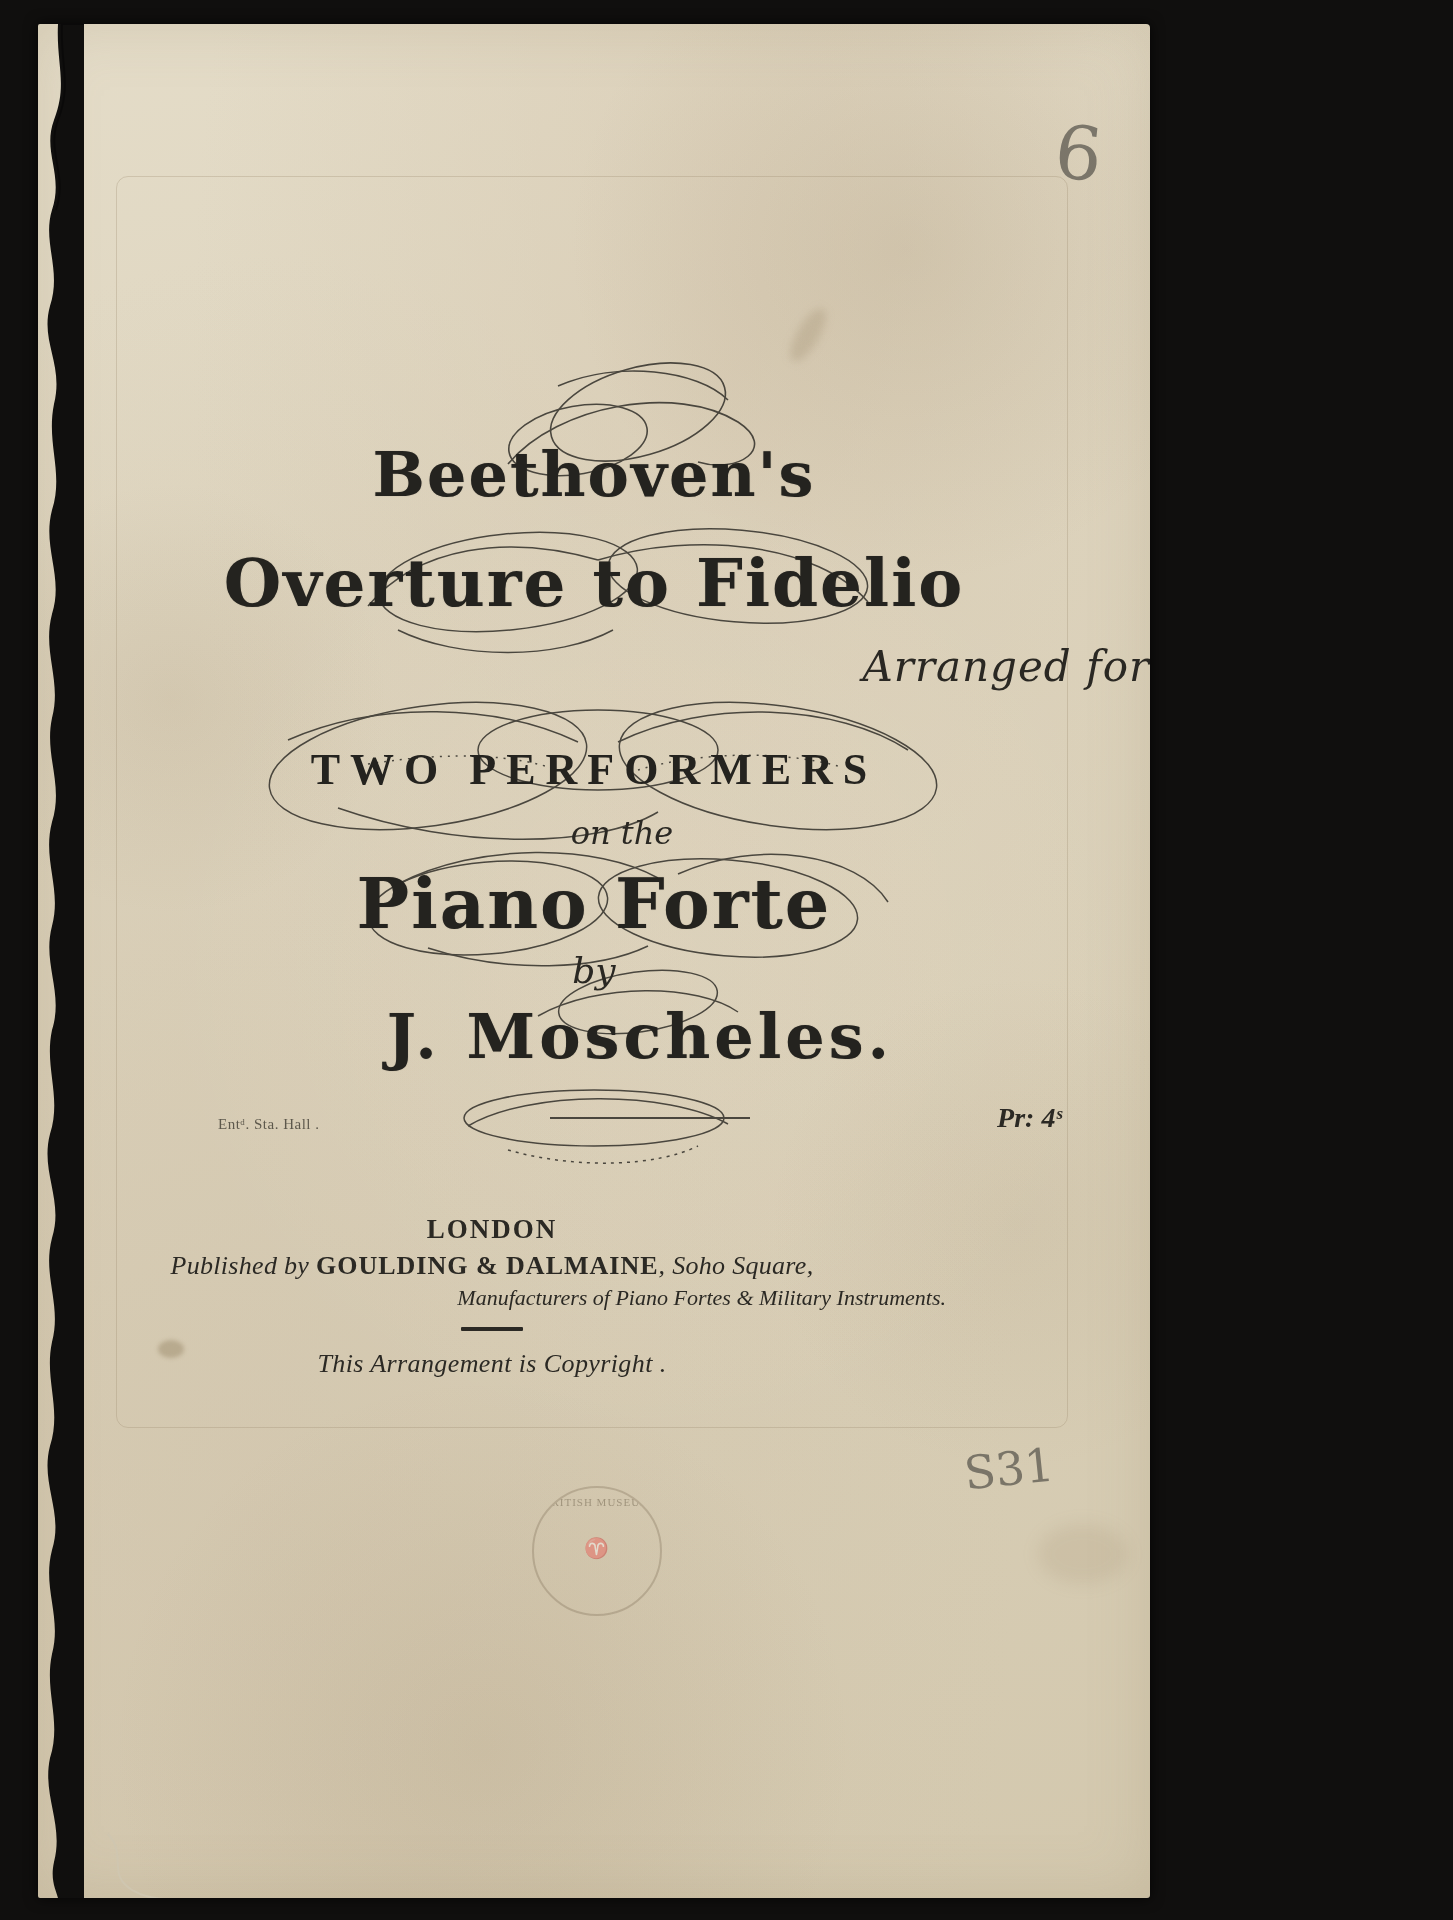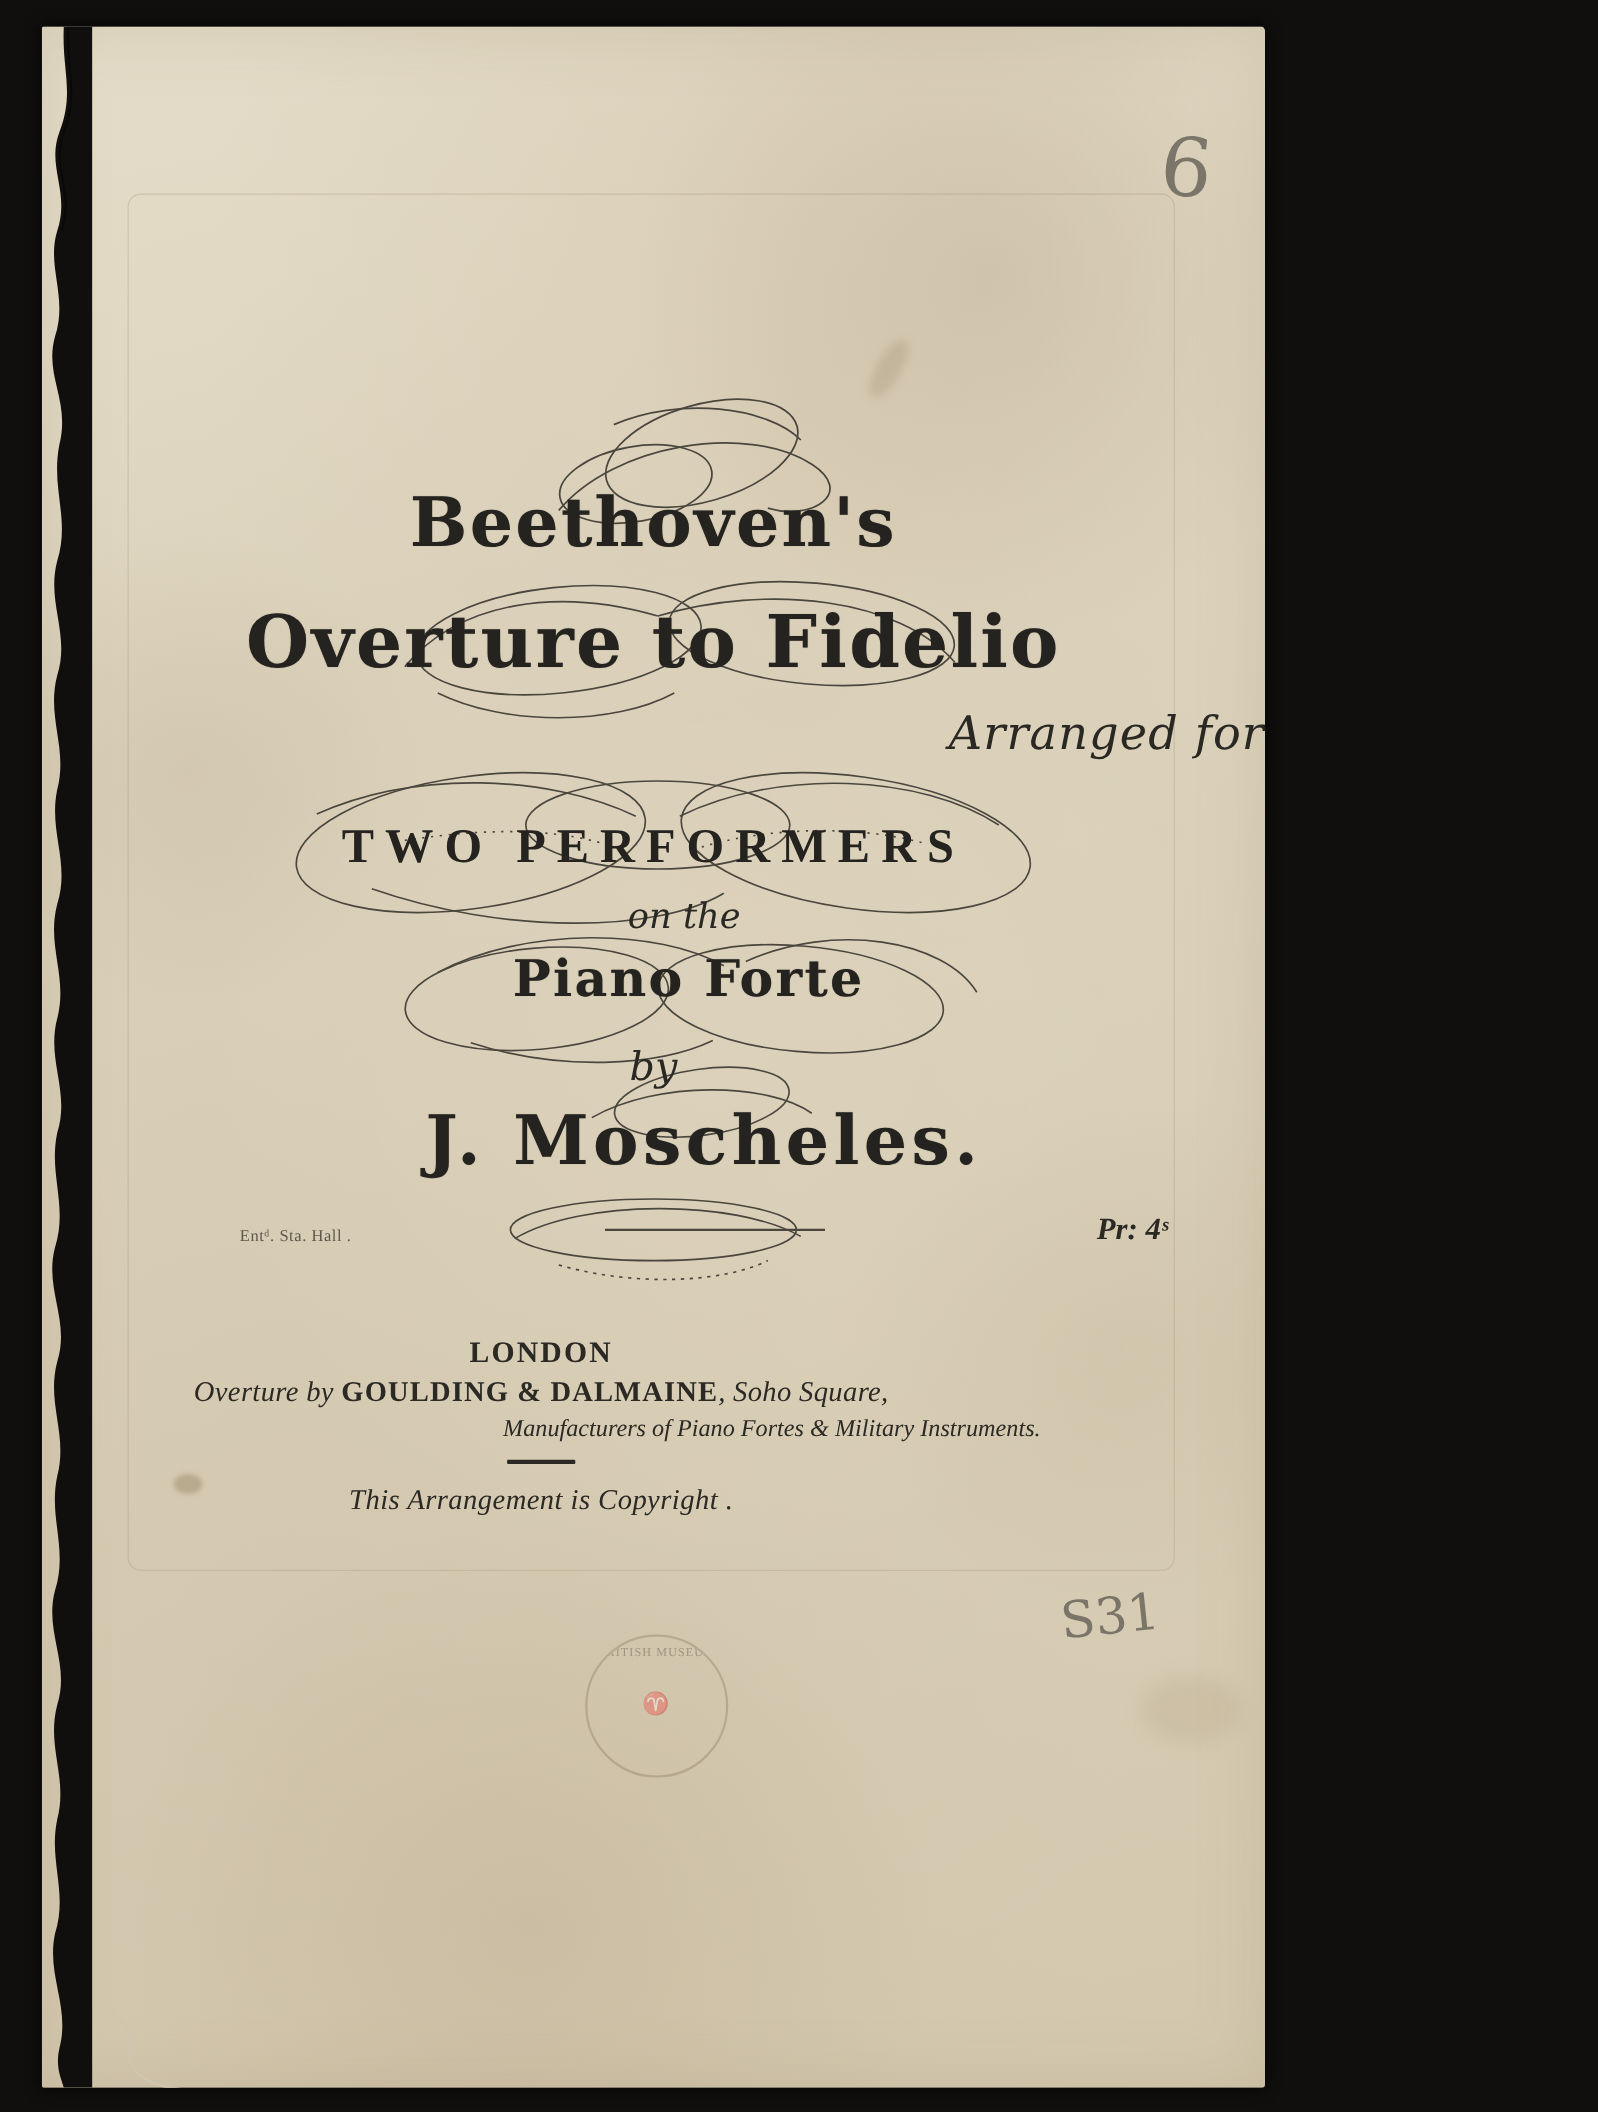--- a/index.html
+++ b/index.html
@@ -110,21 +110,21 @@
     font-weight: 700;
     letter-spacing: 10px;
     color: #24231f;
   }
 
   #l-beethovens { top: 414px; font-size: 62px; }
   #l-overture  { top: 520px; font-size: 66px; }
   #l-arranged  { top: 618px; font-size: 42px; letter-spacing: 1px; text-align: right; }
   #l-two       { top: 720px; font-size: 44px; }
   #l-onthe     { top: 790px; font-size: 32px; padding-left: 28px; }
-  #l-piano     { top: 838px; font-size: 46px; padding-left: 32px; }
+  #l-piano     { top: 838px; font-size: 70px; }
   #l-by        { top: 926px; font-size: 36px; }
   #l-moscheles { top: 976px; font-size: 62px; letter-spacing: 4px; padding-left: 46px; }
 
   
   .flourish {
     position: absolute;
     left: 0;
     width: 1112px;
     pointer-events: none;
     opacity: 0.82;
@@ -352,21 +352,21 @@
         </g>
       </svg>
     </div>
 
     <div class="ent-sta">Entᵈ. Sta. Hall .</div>
     <div class="price">Pr: 4ˢ</div>
 
     <div class="imprint">
       <div class="city">LONDON</div>
       <div class="pub">
-        <span>Overture by </span><b>GOULDING &amp; DALMAINE</b><span>, Soho Square,</span>
+        <span>Published by </span><b>GOULDING &amp; DALMAINE</b><span>, Soho Square,</span>
       </div>
       <div class="manu">Manufacturers of Piano Fortes &amp; Military Instruments.</div>
       <div class="rule"></div>
       <div class="copyright">This Arrangement is Copyright .</div>
     </div>
 
     <div class="pencil" id="pencil-6">6</div>
     <div class="pencil" id="pencil-s31">S31</div>
 
     <div class="blindstamp">

